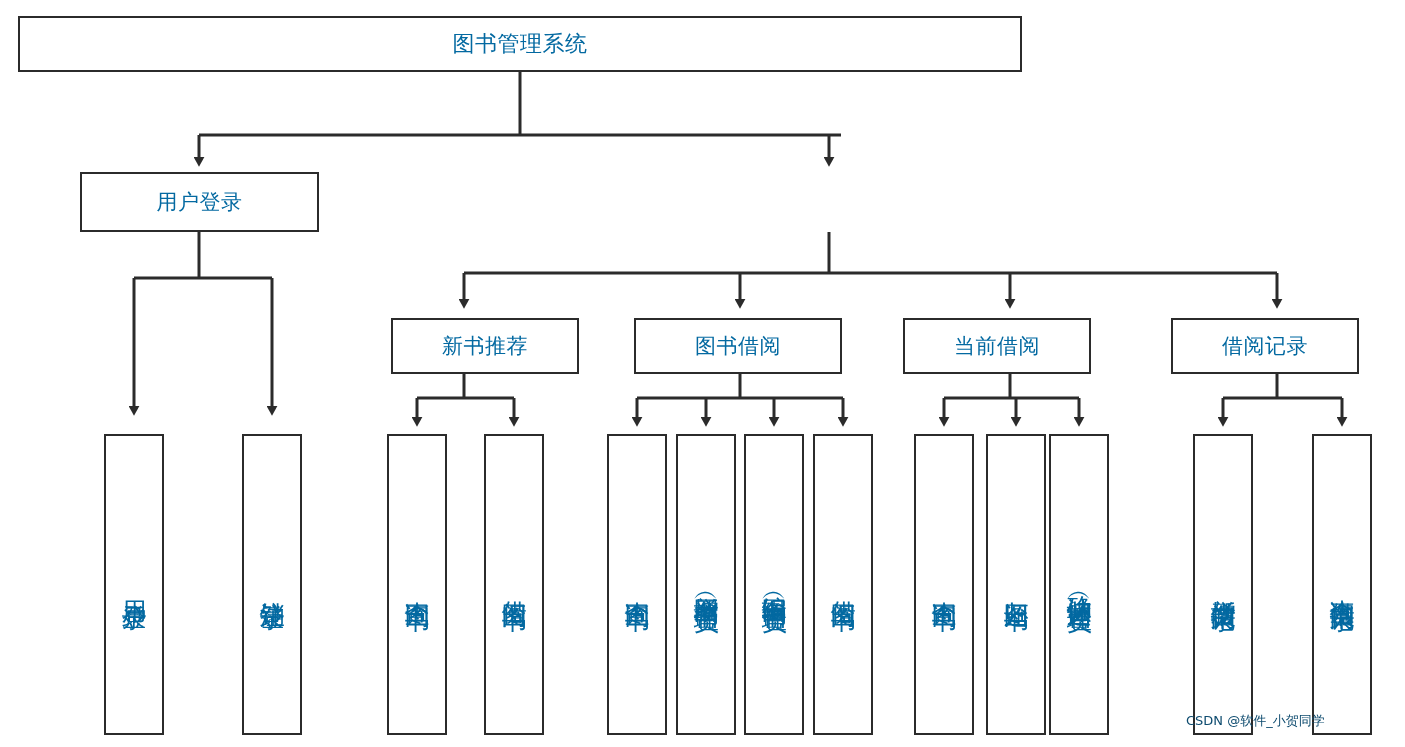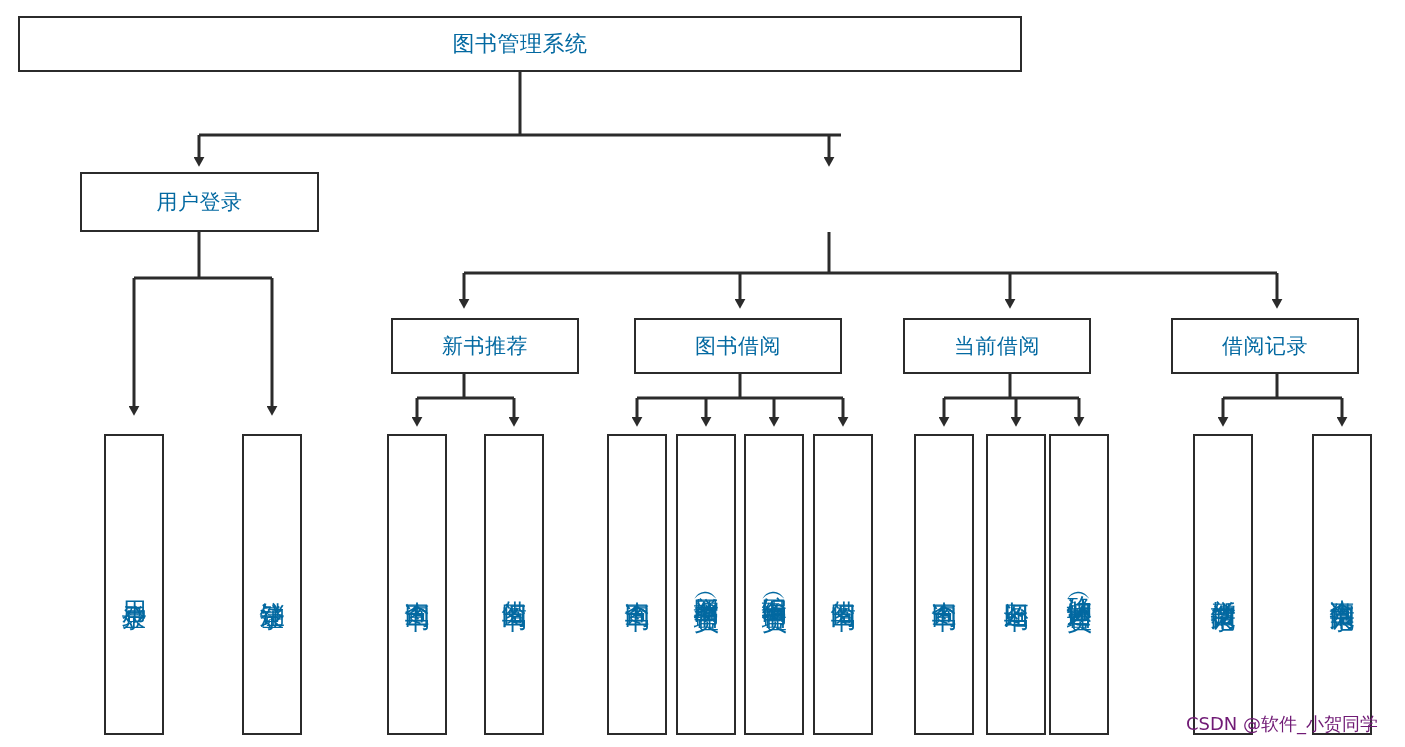--- a/index.html
+++ b/index.html
@@ -58,22 +58,22 @@
     text-orientation: upright;
     font-size: 25px;
     line-height: 1.02;
     letter-spacing: 2px;
     white-space: nowrap;
   }
   .watermark {
     position: absolute;
     left: 1186px;
     top: 712px;
-    font-size: 18px;
-    color: #701a75;
+    font-size: 13px;
+    color: #0c4a6e;
     white-space: nowrap;
     z-index: 5;
     font-family: "DejaVu Sans", "Liberation Sans", sans-serif;
   }
 </style>
 </head>
 <body>
 
 <div id="canvas">
 

